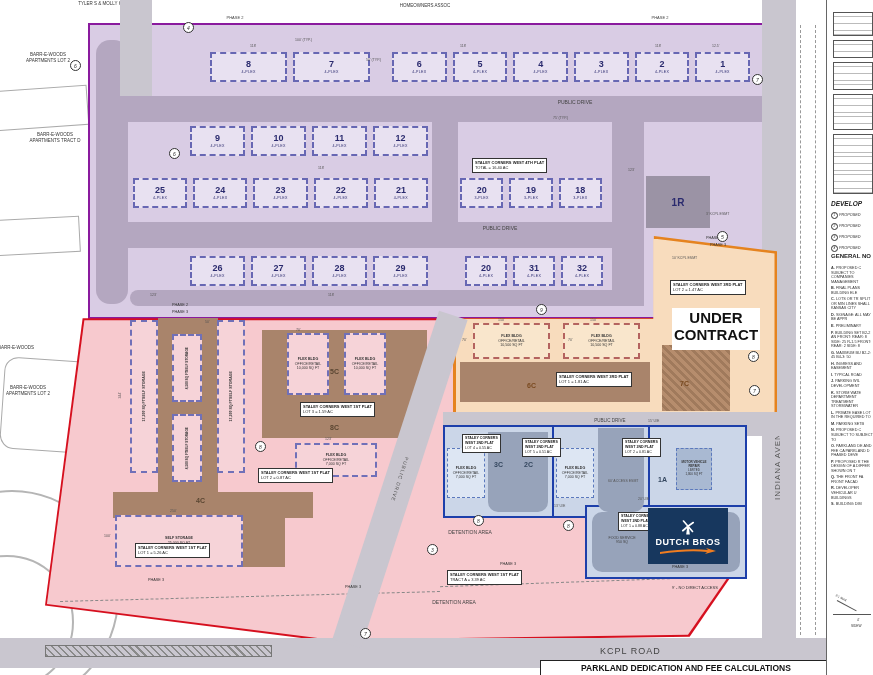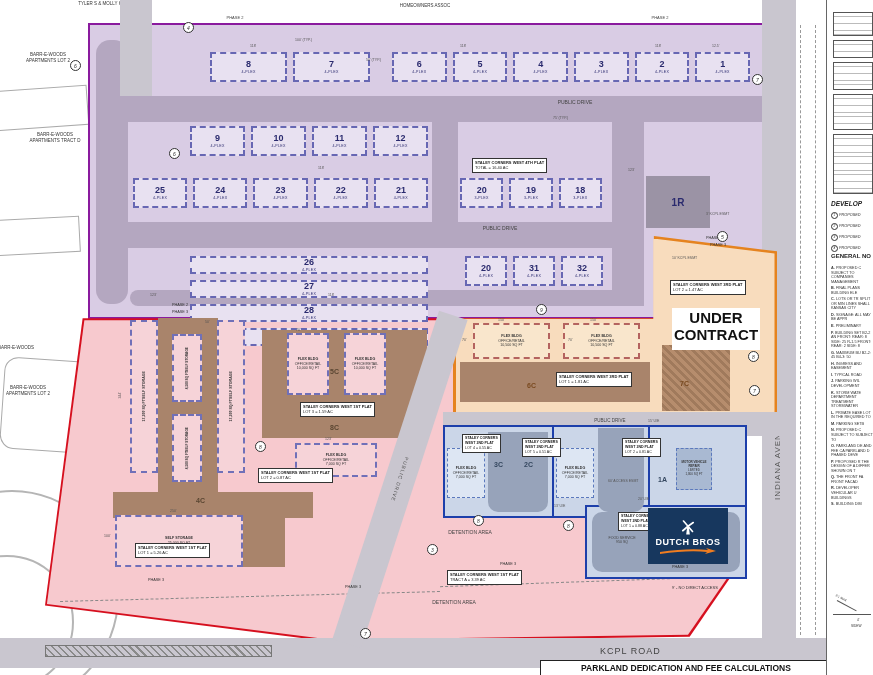--- a/index.html
+++ b/index.html
@@ -186,21 +186,21 @@
       </div>
       <div class="lot">
         <div class="lot-num">19</div>
         <div class="lot-type">3-PLEX</div>
       </div>
       <div class="lot">
         <div class="lot-num">18</div>
         <div class="lot-type">3-PLEX</div>
       </div>
     </div>
-  <div class="lot-row" id="r4l" style="left:190px;top:256px;width:238px;height:30px;flex-direction:column;">
+  <div class="lot-row" id="r4l" style="left:190px;top:256px;width:238px;height:30px;">
       <div class="lot">
         <div class="lot-num">26</div>
         <div class="lot-type">4-PLEX</div>
       </div>
       <div class="lot">
         <div class="lot-num">27</div>
         <div class="lot-type">4-PLEX</div>
       </div>
       <div class="lot">
         <div class="lot-num">28</div>

